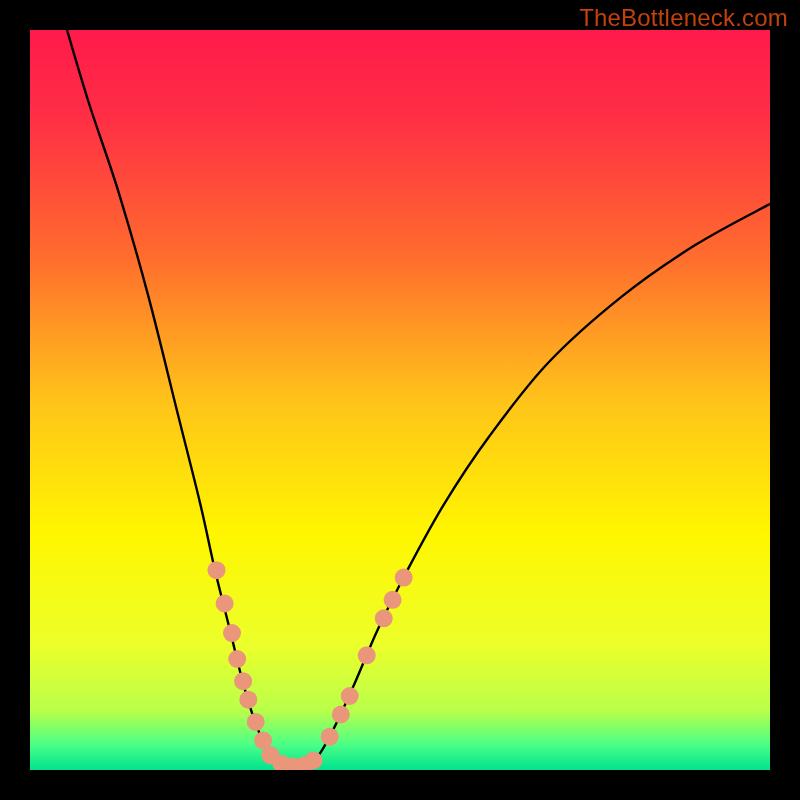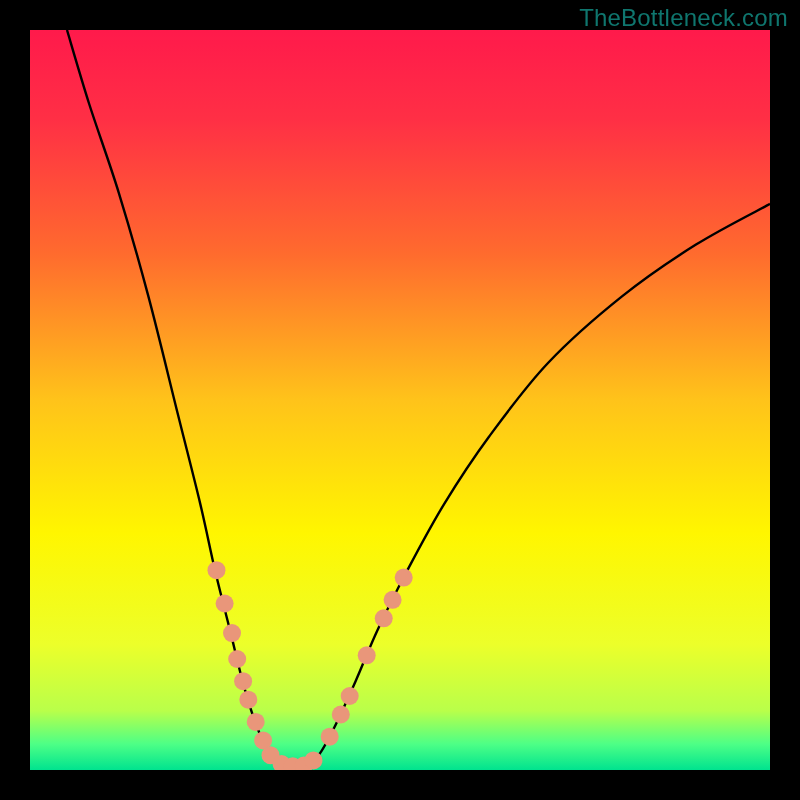--- a/index.html
+++ b/index.html
@@ -24,21 +24,21 @@
     top: 30px;
     left: 30px;
     width: 740px;
     height: 740px;
     overflow: hidden;
   }
   .watermark {
     position: absolute;
     top: 4px;
     right: 12px;
-    color: #0f766e;
+    color: #c2410c;
     font-size: 24px;
     font-weight: 500;
     letter-spacing: 0.2px;
   }
   svg { display: block; }
 </style>
 </head>
 <body>
 
 <div class="frame">

